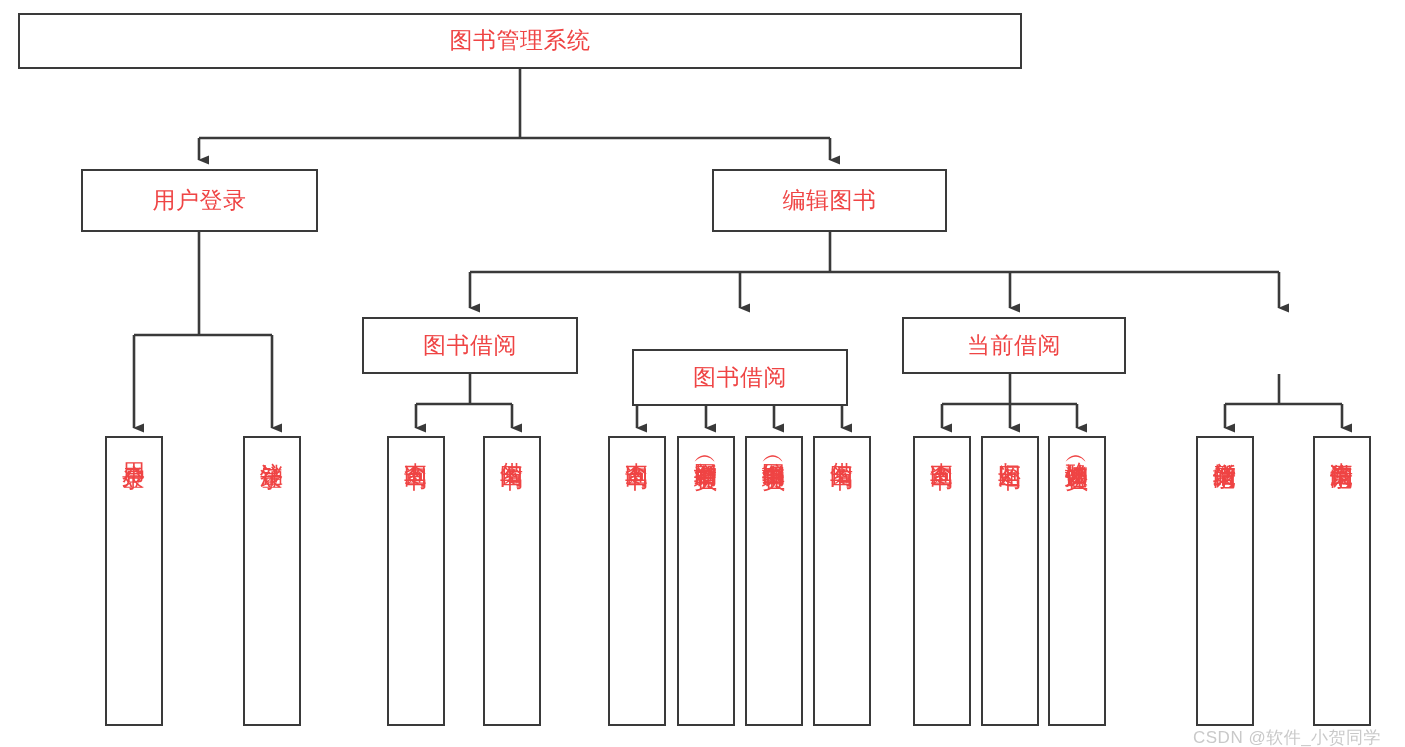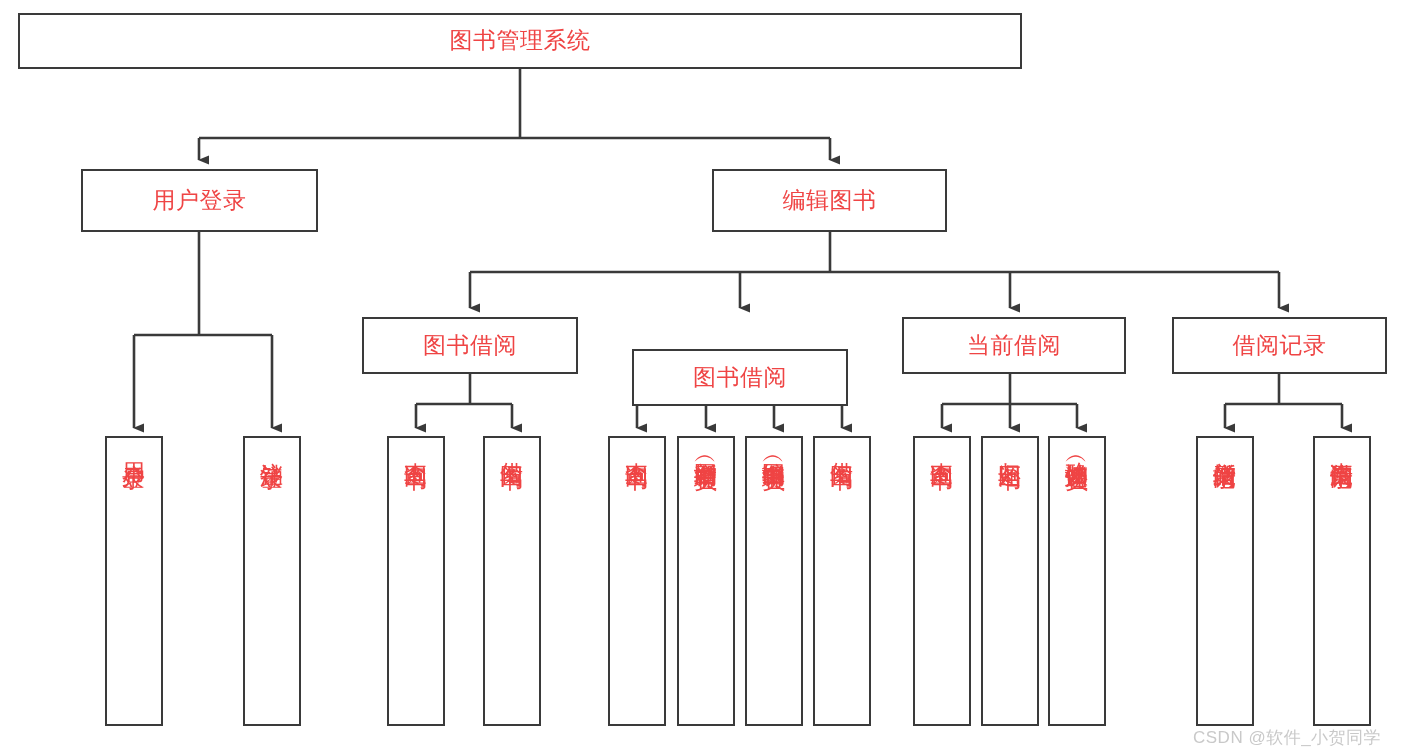--- a/index.html
+++ b/index.html
@@ -140,23 +140,20 @@
 
   <div class="node h-node" style="left:362px; top:317px; width:216px; height:57px;">
     <span class="node-label">图书借阅</span>
   </div>
   <div class="node h-node" style="left:632px; top:317px; width:216px; height:57px;margin-top:32px;">
     <span class="node-label">图书借阅</span>
   </div>
   <div class="node h-node" style="left:902px; top:317px; width:224px; height:57px;">
     <span class="node-label">当前借阅</span>
   </div>
-  <div class="node h-node" style="left:1172px; top:317px; width:215px; height:57px;">
-    <span class="node-label">借阅记录</span>
-  </div>
 
   <div class="node v-node" style="left:105px; top:436px; width:58px; height:290px;">
     <span class="node-label">用户登录</span>
   </div>
   <div class="node v-node" style="left:243px; top:436px; width:58px; height:290px;">
     <span class="node-label">注销登录</span>
   </div>
   <div class="node v-node" style="left:387px; top:436px; width:58px; height:290px;">
     <span class="node-label">查询图书</span>
   </div>

